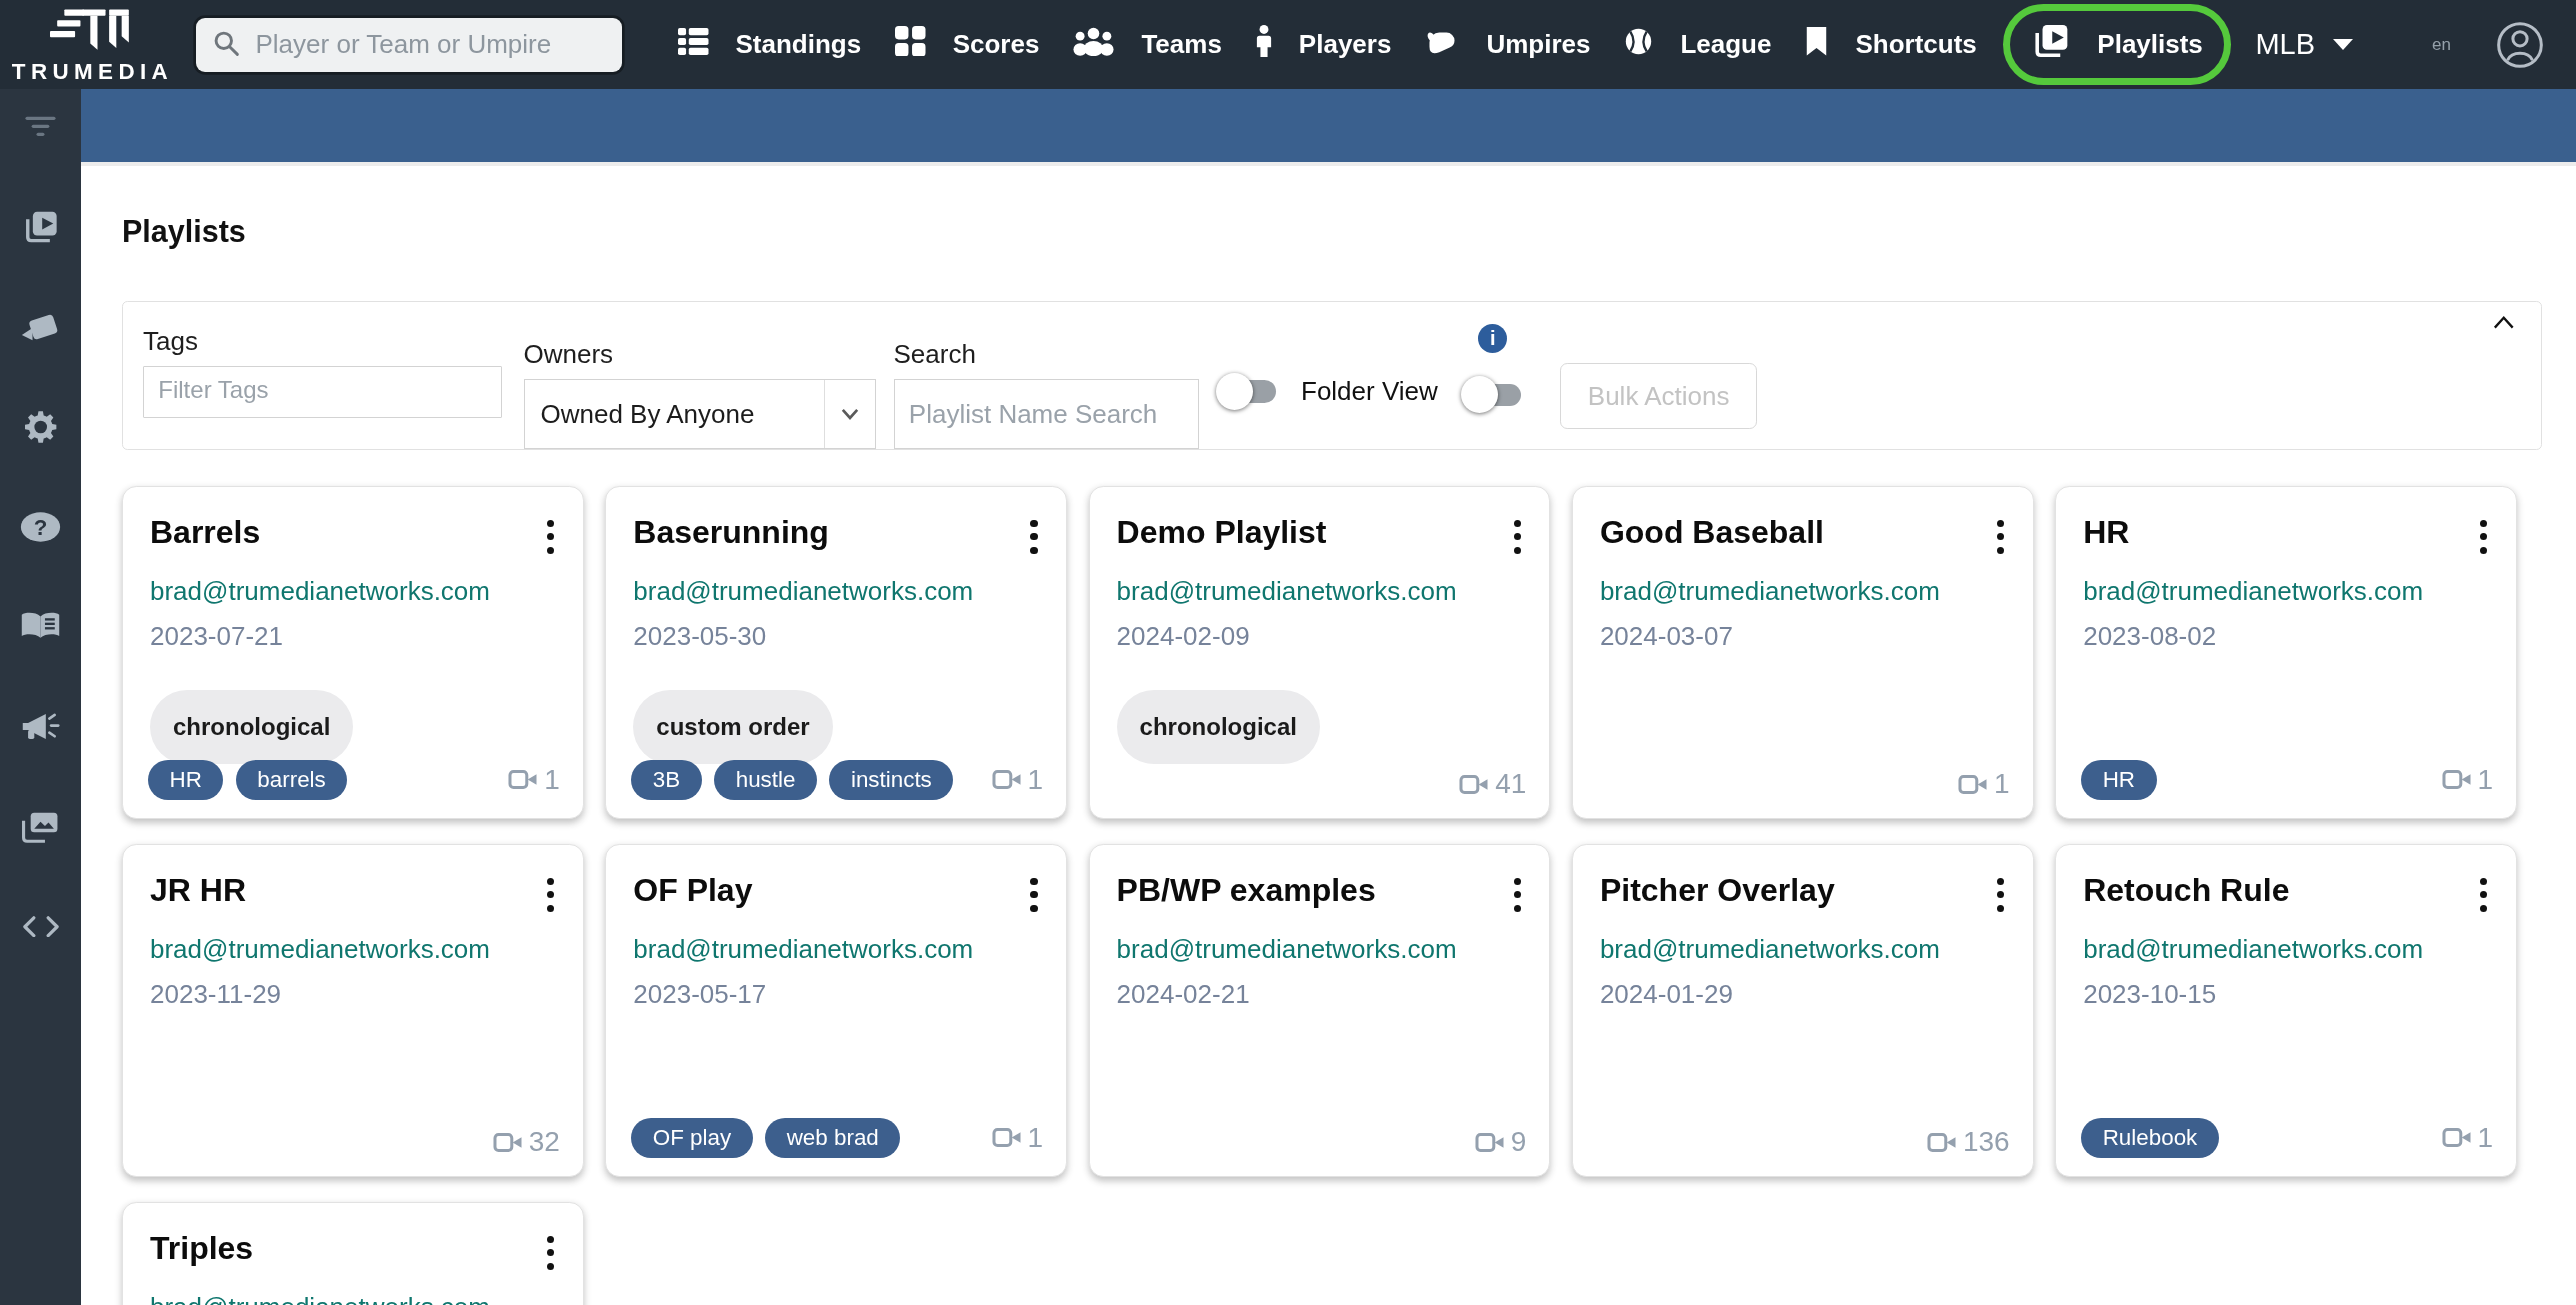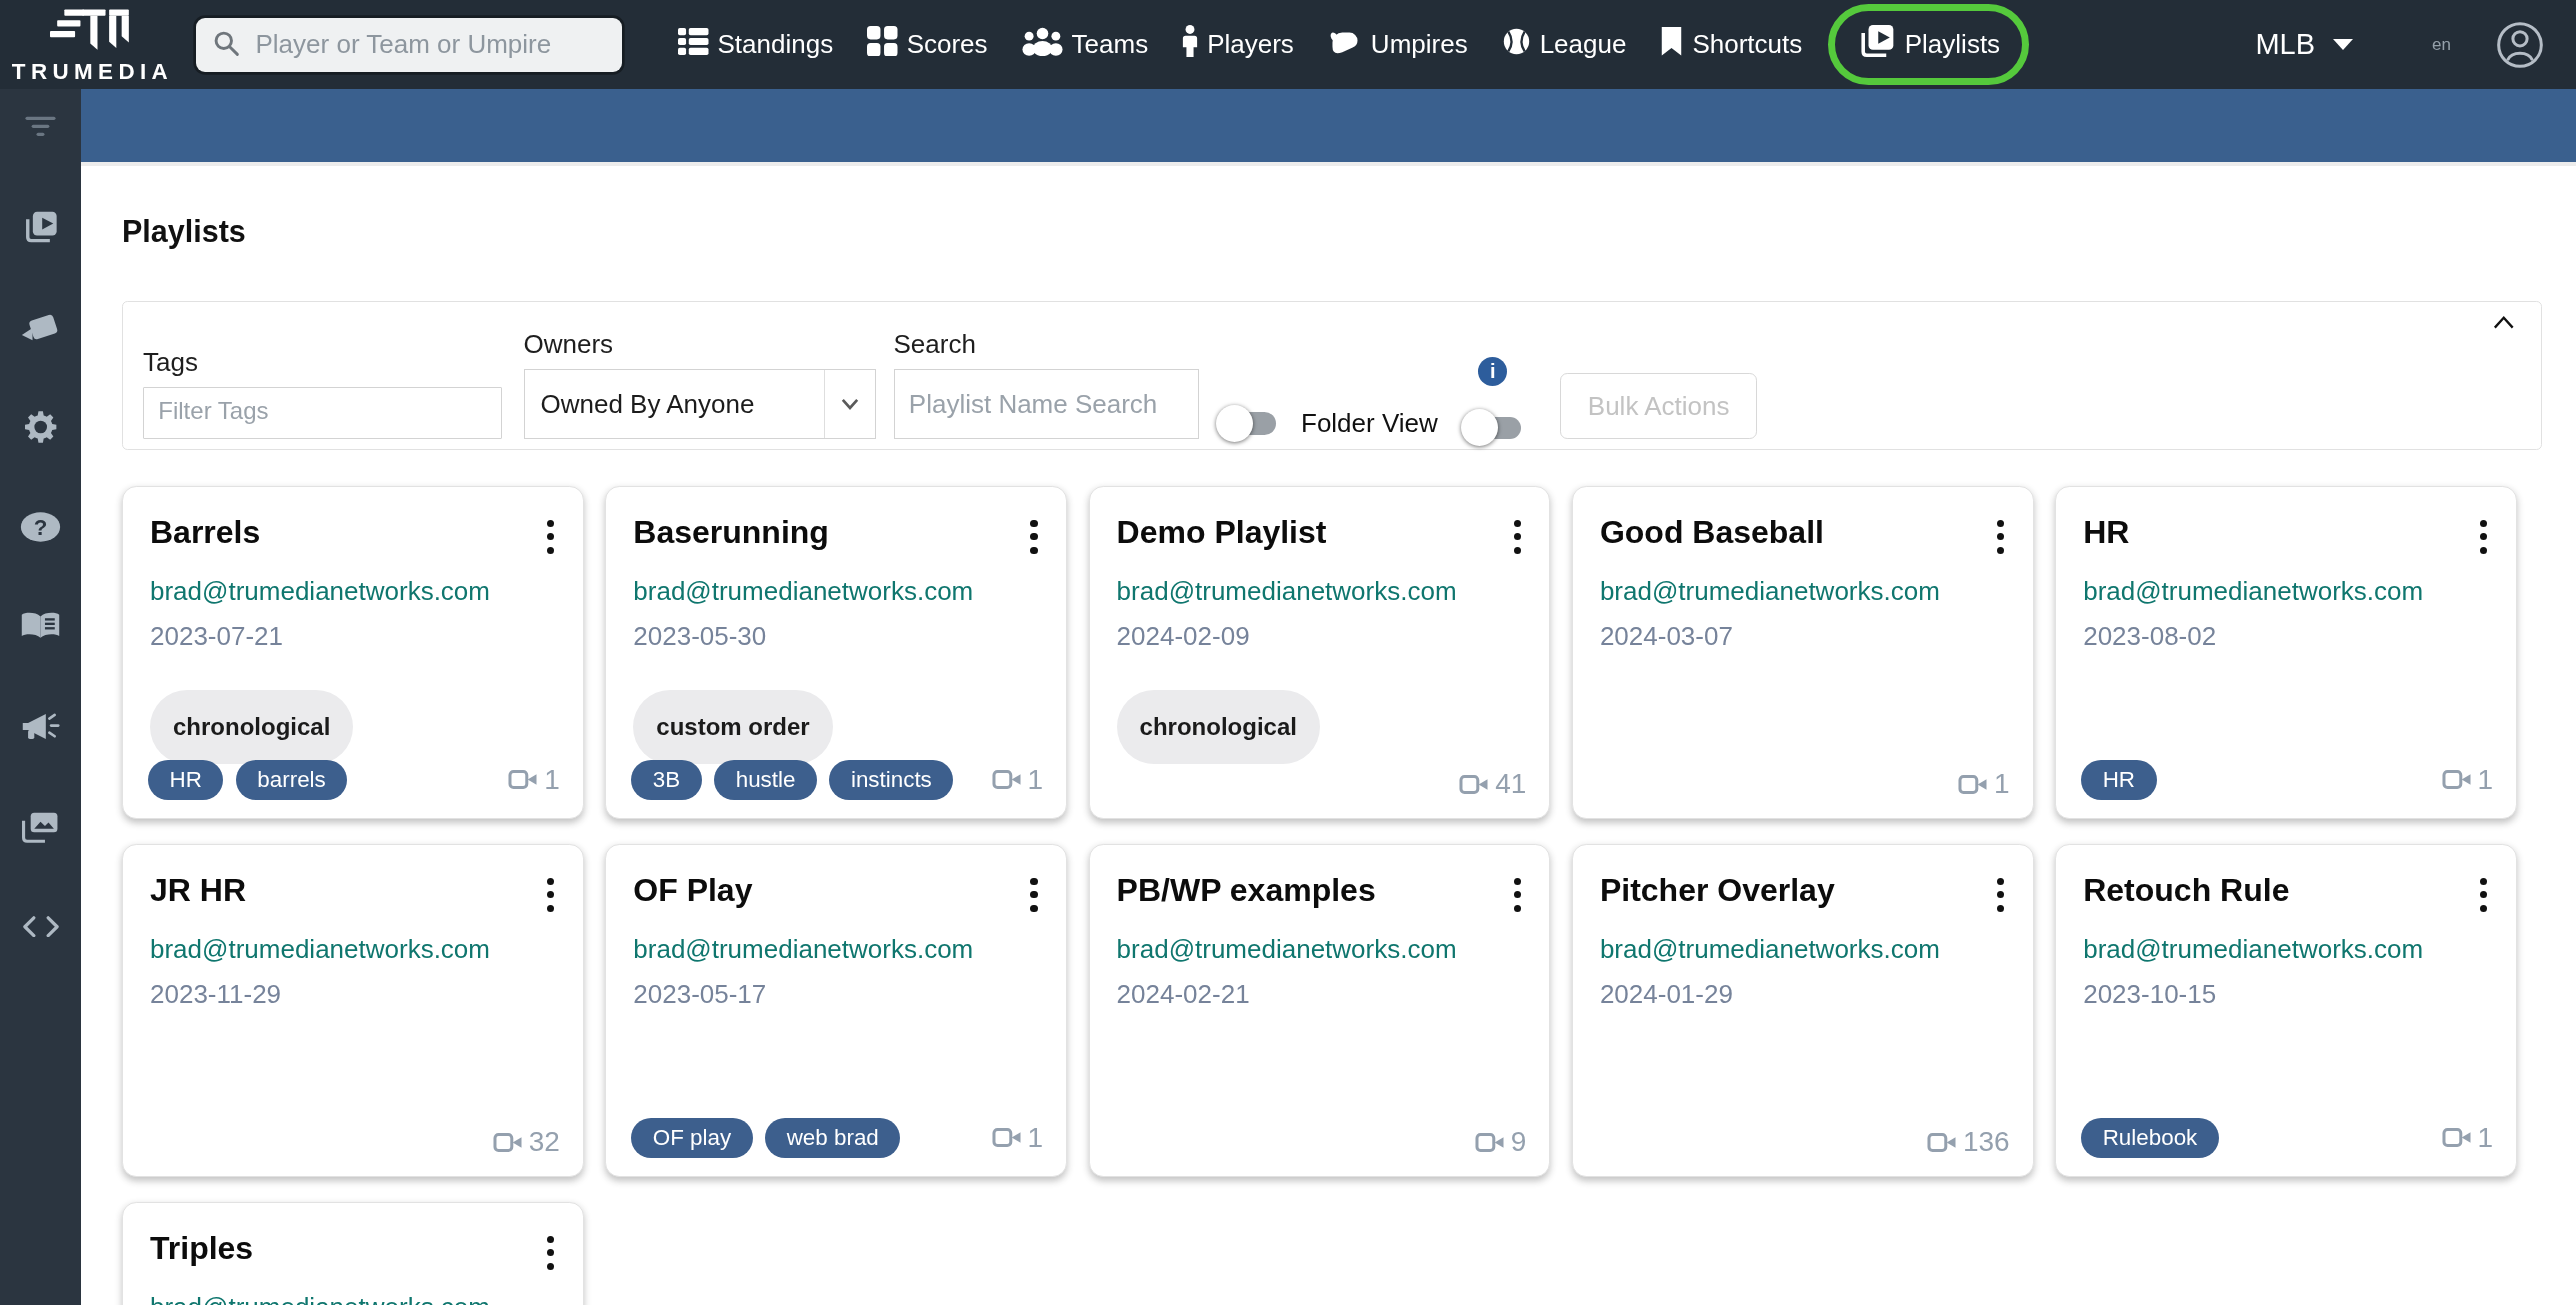--- a/index.html
+++ b/index.html
@@ -10,22 +10,22 @@
   .topnav{position:absolute;top:0;left:0;width:100%;height:89px;background:#232d37;
           display:flex;align-items:center;padding:0 32px 0 9px;box-sizing:border-box;z-index:5;}
   .brand{display:flex;flex-direction:column;align-items:center;width:167px;flex:0 0 auto;cursor:pointer;}
   .brand-name{color:#fff;font-size:22.4px;font-weight:bold;letter-spacing:5.4px;margin-top:0.9px;}
   .nav-search{margin-left:20px;width:394px;height:54px;background:#eff1f2;border-radius:9px;
               display:flex;align-items:center;padding:0 16px;box-shadow:0 0 0 2.7px rgba(0,0,0,.35);flex:0 0 auto;}
   .nav-search input{border:0;background:transparent;outline:0;font-size:26px;margin-left:12.5px;width:100%;
                     font-family:inherit;color:#333;}
   .nav-search input::placeholder{color:#8d969e;}
   .nav-items{display:flex;align-items:center;margin-left:39px;}
-  .nav-item{display:flex;align-items:center;gap:9px;padding:0 17px;color:#fff;font-size:26px;
-            font-weight:400;cursor:pointer;white-space:nowrap;}
+  .nav-item{display:flex;align-items:center;gap:27px;padding:0 17px;color:#fff;font-size:26px;
+            font-weight:700;cursor:pointer;white-space:nowrap;}
   .nav-item--active{border:7.2px solid #55c93c;border-radius:41px;padding:11.7px 21.5px;margin-left:9px;}
   .nav-right{margin-left:auto;display:flex;align-items:center;}
   .league{color:#fff;font-size:29px;display:flex;align-items:center;gap:18px;cursor:pointer;}
   .caret{width:0;height:0;border-left:10px solid transparent;border-right:10px solid transparent;
          border-top:11.7px solid #fff;}
   .lang{color:#95a0aa;font-size:17px;margin-left:79px;cursor:pointer;}
   .avatar{margin-left:45px;display:flex;cursor:pointer;}
 
   
   .sidebar{position:absolute;left:0;top:89px;bottom:0;width:81px;background:#2b3540;
@@ -34,21 +34,21 @@
 
   
   .banner{position:absolute;left:81px;top:89px;right:0;height:73px;background:#3a608e;
           border-bottom:4.5px solid #ececec;box-sizing:content-box;}
   .content{position:absolute;left:81px;top:167px;right:0;bottom:0;background:#fff;
            padding:0 32px 0 41px;overflow:hidden;}
   .page-title{margin:47px 0 0;font-size:30.5px;font-weight:bold;color:#111;}
 
   
   .filter-panel{margin-top:52px;width:2420px;height:149px;border:1.8px solid #e1e1e1;border-radius:5.4px;
-                position:relative;display:flex;align-items:flex-end;padding:10px 20px;box-sizing:border-box;}
+                position:relative;display:flex;align-items:flex-start;padding:22px 20px;box-sizing:border-box;}
   .fgroup label{display:block;font-size:26px;color:#1e1e1e;font-weight:500;margin-bottom:9px;}
   .tags-group{margin-top:1.8px;}
   .tags-box{width:359px;height:52px;border:1.8px solid #d3d3d3;border-radius:1px;box-sizing:border-box;
             padding:9px 14.3px;cursor:text;}
   .tags-box .ph{font-size:24px;color:#9aa2aa;}
   .owners-group{margin-left:21.5px;margin-top:15.2px;}
   .select{width:352px;height:70px;border:1.8px solid #d3d3d3;background:#fff;display:flex;align-items:center;
           font-size:26px;color:#1c1c1c;padding-left:16px;box-sizing:border-box;cursor:pointer;}
   .select .chev-box{margin-left:auto;width:50px;height:100%;border-left:1.8px solid #dedede;
                     display:flex;align-items:center;justify-content:center;}

